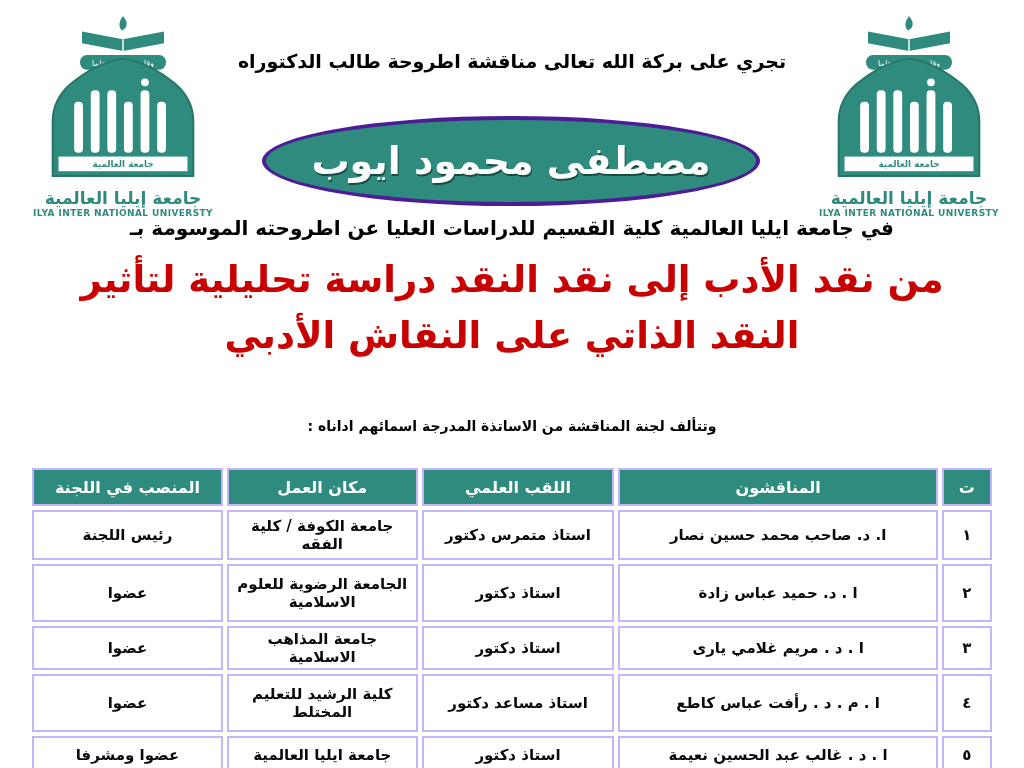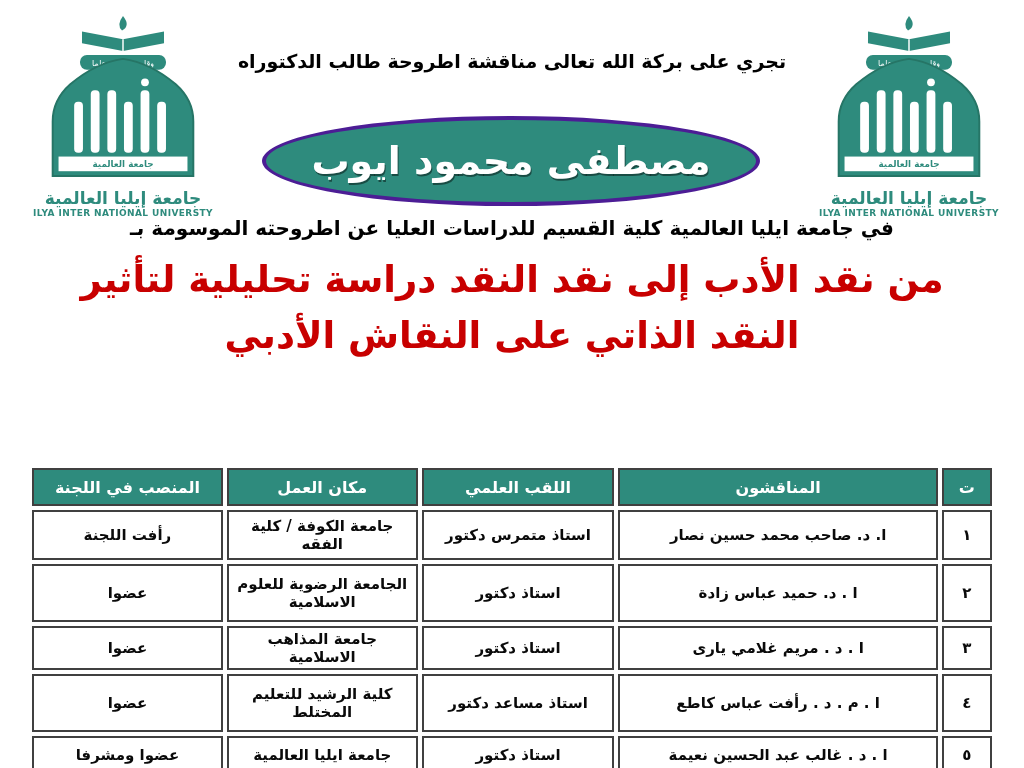--- a/index.html
+++ b/index.html
@@ -62,21 +62,21 @@
     text-align:center;font-weight:bold;font-size:14px;color:#000;
   }
   
   table.committee{
     position:absolute;top:464px;right:28px;
     width:968px;
     border-collapse:separate;border-spacing:4px;
     table-layout:fixed;
   }
   table.committee th,table.committee td{
-    border:2px solid #404040;
+    border:2px solid #c4b5fd;
     text-align:center;vertical-align:middle;
     font-weight:bold;
     padding:2px 4px;
     overflow:hidden;
   }
   table.committee th{
     background:var(--teal);color:#fff;font-size:16px;height:30px;
   }
   table.committee td{color:#0a0a0a;font-size:15px;background:#fff;}
   col.c-num{width:50px;}
@@ -163,20 +163,21 @@
 
   <div class="candidate-oval">
     <span class="candidate-name">مصطفى محمود ايوب</span>
   </div>
 
   <div class="uni-line">في جامعة ايليا العالمية كلية القسيم للدراسات العليا عن اطروحته الموسومة بـ</div>
 
   <div class="thesis-title">من نقد الأدب إلى نقد النقد دراسة تحليلية لتأثير النقد الذاتي على النقاش الأدبي</div>
 
 
+  <div class="committee-line">وتتألف لجنة المناقشة من الاساتذة المدرجة اسمائهم اداناه :</div>
 
   <table class="committee">
     <colgroup>
       <col class="c-num">
         <col class="c-name">
         <col class="c-title">
         <col class="c-work">
         <col class="c-role">
     </colgroup>
     <thead>
@@ -187,21 +188,21 @@
           <th>مكان العمل</th>
           <th>المنصب في اللجنة</th>
         </tr>
     </thead>
     <tbody>
         <tr>
           <td>١</td>
           <td>ا. د. صاحب محمد حسين نصار</td>
           <td>استاذ متمرس دكتور</td>
           <td>جامعة الكوفة / كلية الفقه</td>
-          <td>رأفت اللجنة</td>
+          <td>رئيس اللجنة</td>
         </tr>
         <tr>
           <td>٢</td>
           <td>ا . د. حميد عباس زادة</td>
           <td>استاذ دكتور</td>
           <td>الجامعة الرضوية للعلوم الاسلامية</td>
           <td>عضوا</td>
         </tr>
         <tr>
           <td>٣</td>

